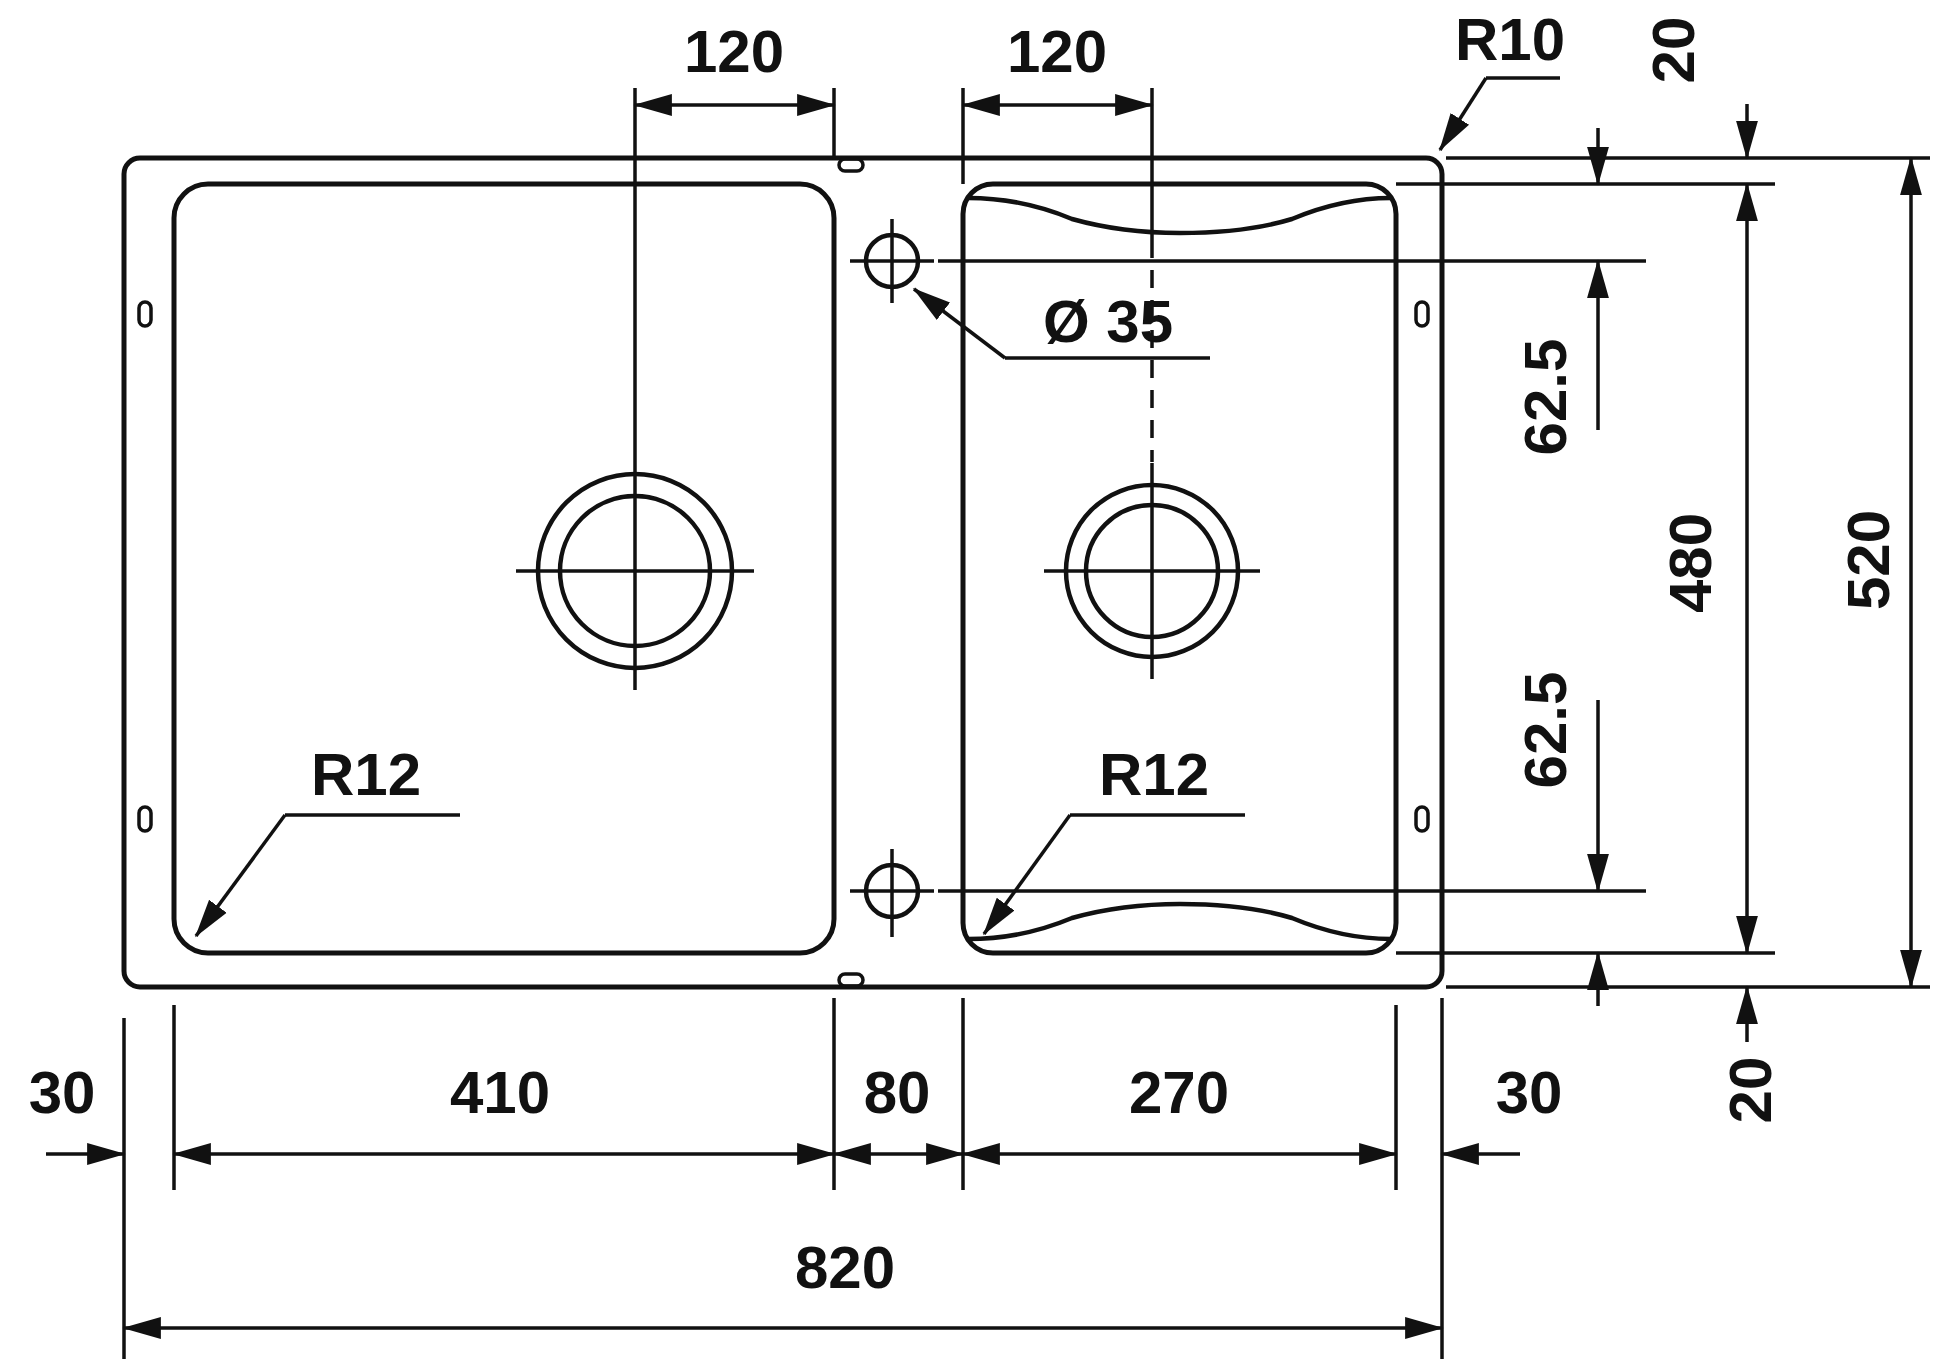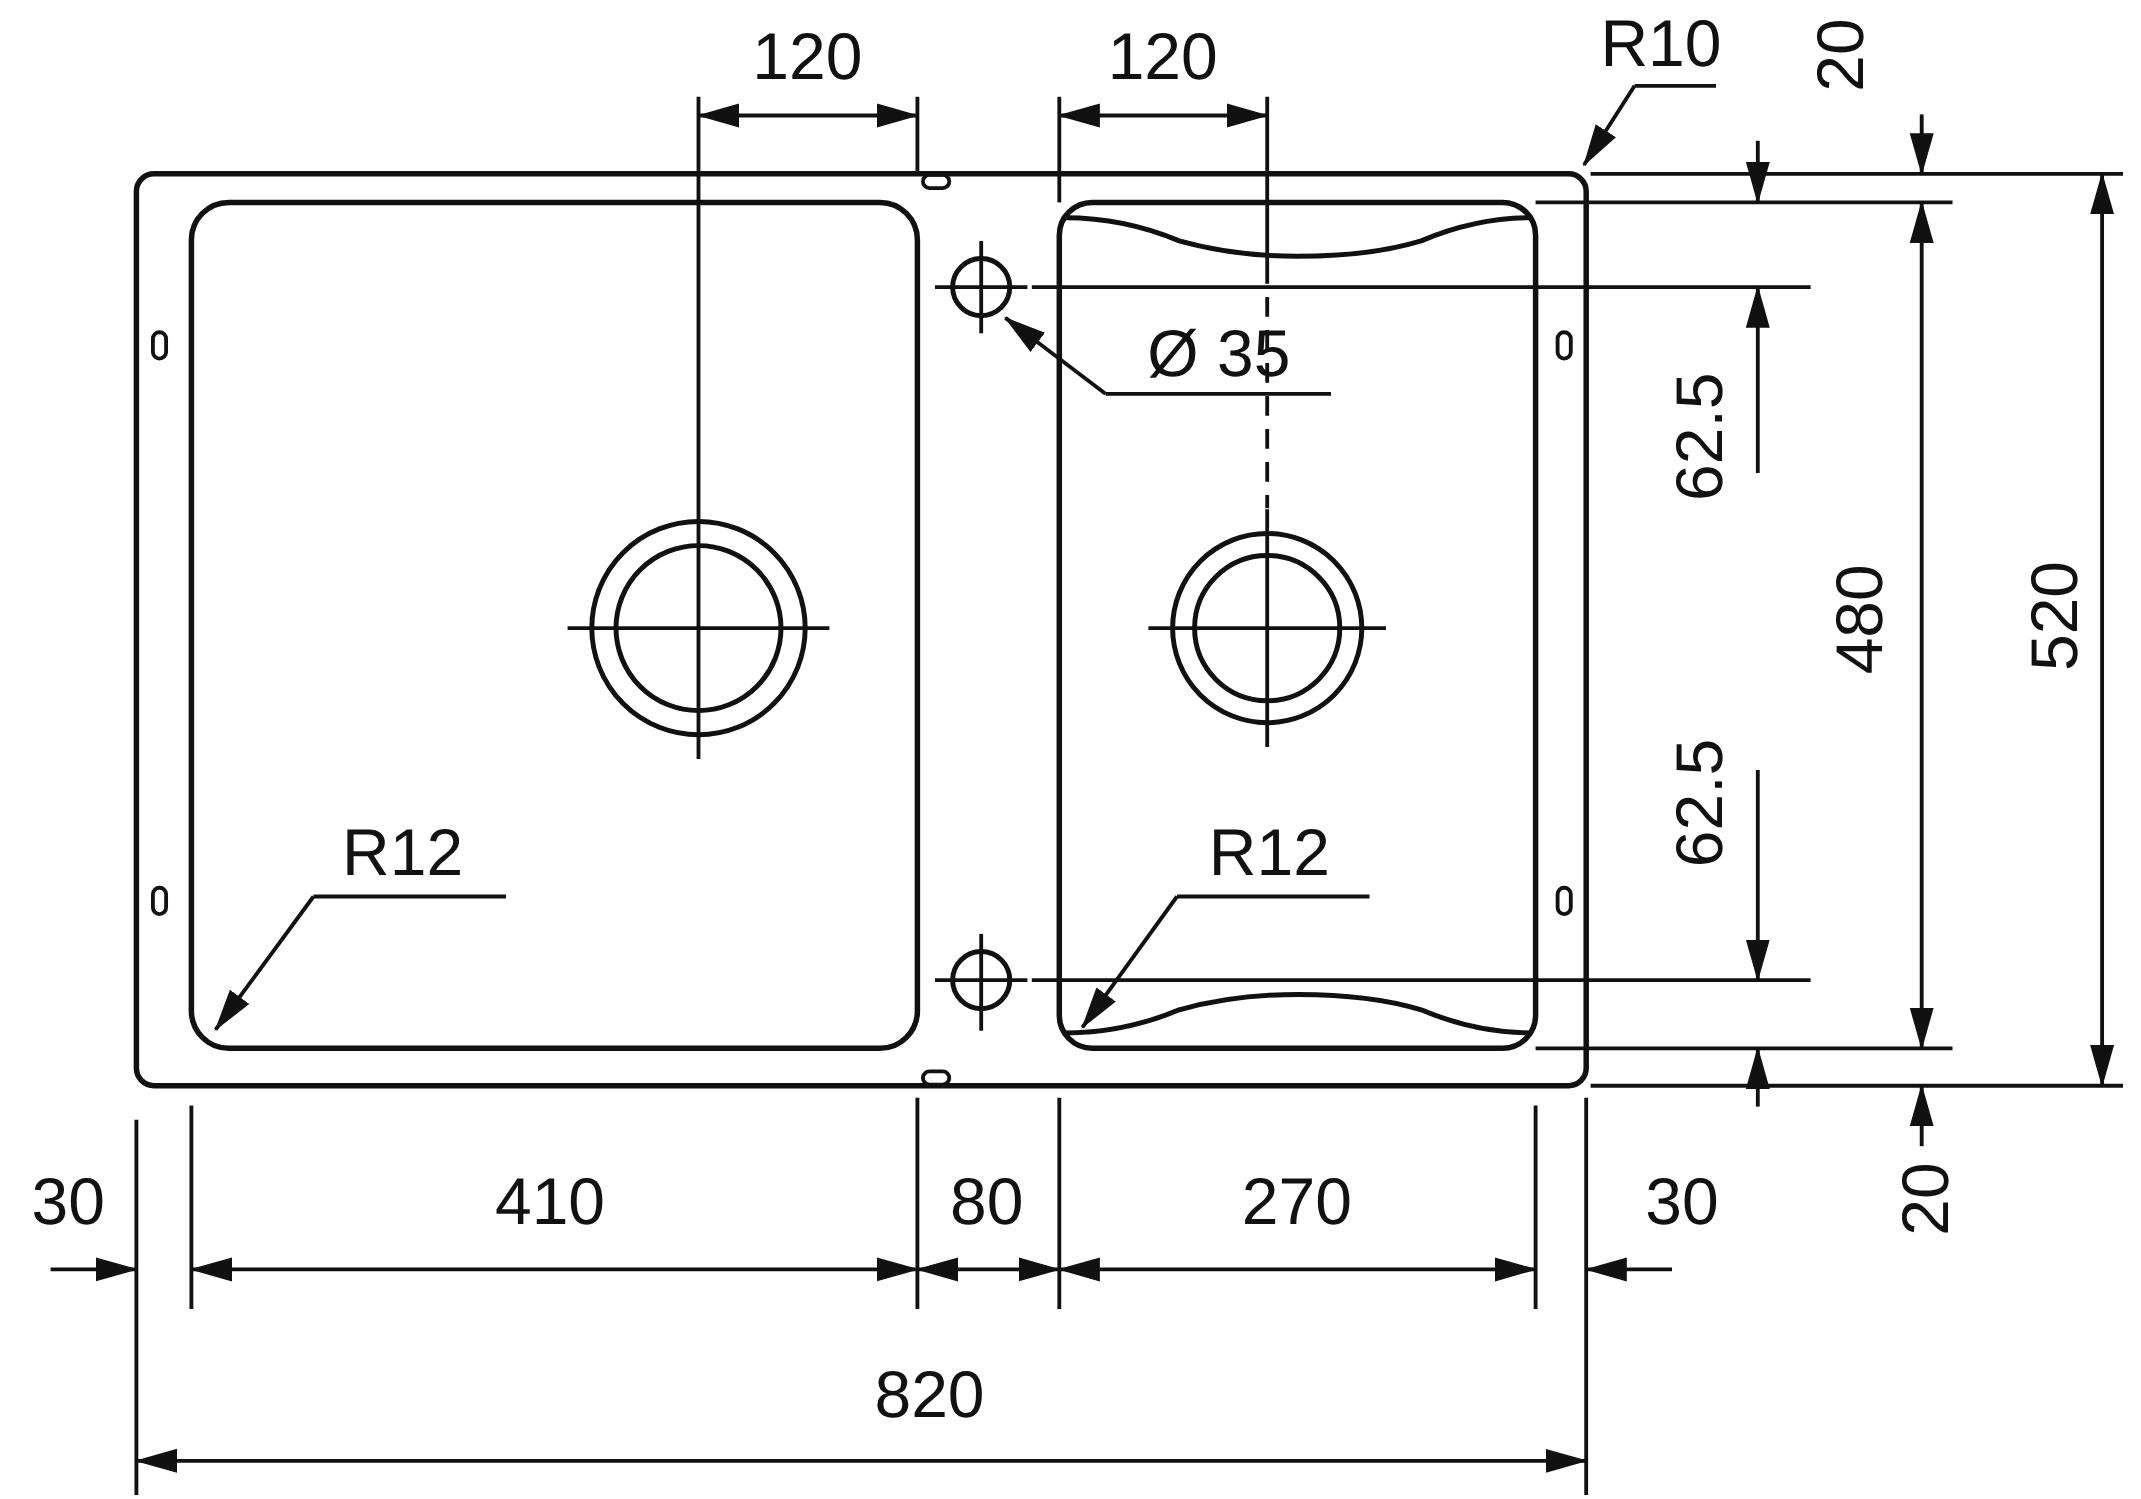--- a/index.html
+++ b/index.html
@@ -1,16 +1,16 @@
 <!DOCTYPE html>
 <html><head>
 <meta charset="utf-8">
 <style>
   html,body{margin:0;padding:0;background:#ffffff;}
-  .canvas{width:1946px;height:1363px;background:#ffffff;overflow:hidden;}
+  .canvas{width:1946px;height:1363px;background:#ffffff;overflow:hidden;font-weight:bold;}
   svg{display:block;}
   .lw5{stroke:#111111;stroke-width:5;fill:none;}
   .lw4{stroke:#111111;stroke-width:4.5;fill:none;}
   .thin{stroke:#111111;stroke-width:3.5;fill:none;}
   .dash{stroke-dasharray:18 12;}
   .arrowhead{fill:#111111;stroke:none;}
   text{font-family:"Liberation Sans","DejaVu Sans",sans-serif;font-size:60px;fill:#111111;}
   .mid{text-anchor:middle;}
   .rot{dominant-baseline:central;}
 </style>

